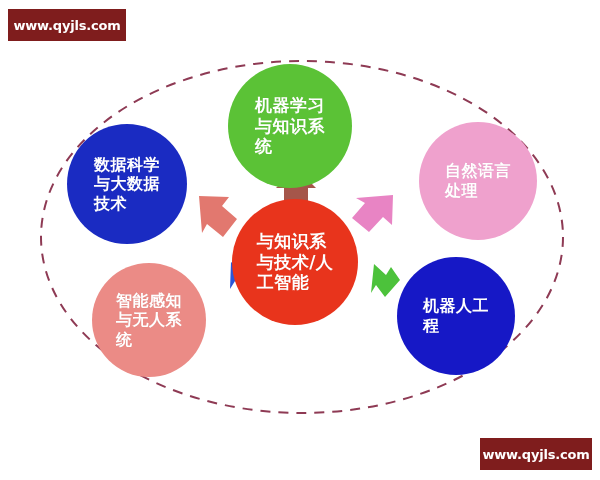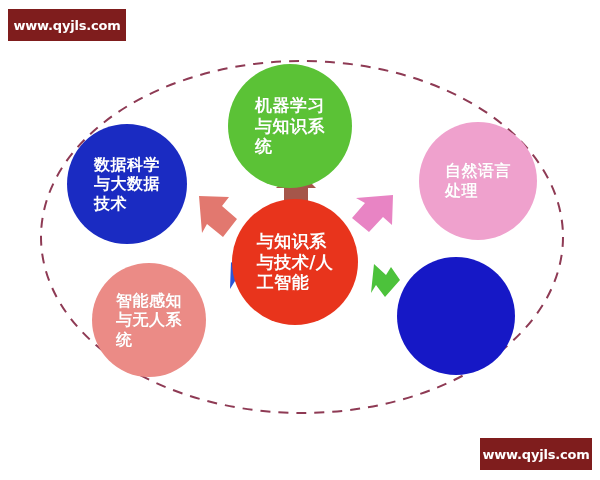--- a/index.html
+++ b/index.html
@@ -147,20 +147,22 @@
 与知识系
 统</div>
 
   <div class="node-label lbl-upper-left">数据科学
 与大数据
 技术</div>
 
   <div class="node-label lbl-right">自然语言
 处理</div>
 
+  <div class="node-label lbl-lower-right">机器人工
+程</div>
 
   <div class="node-label lbl-lower-left">智能感知
 与无人系
 统</div>
 
   <div class="watermark watermark-top-left">www.qyjls.com</div>
 
   <div class="watermark watermark-bottom-right">www.qyjls.com</div>
 
 </div>

